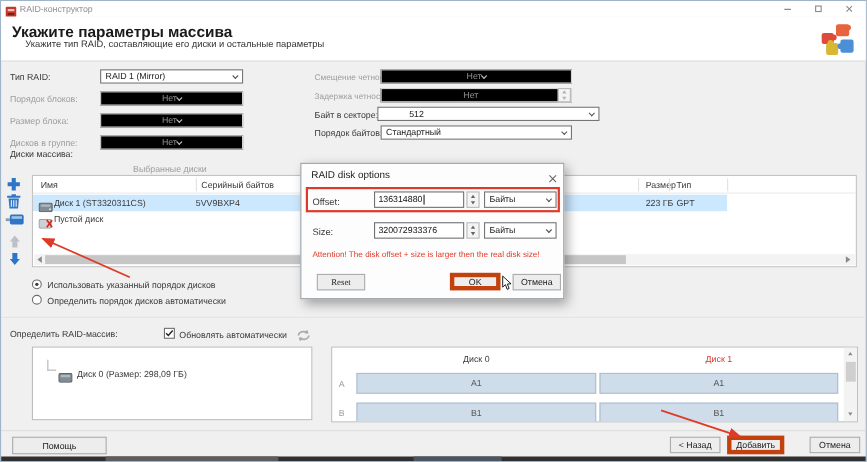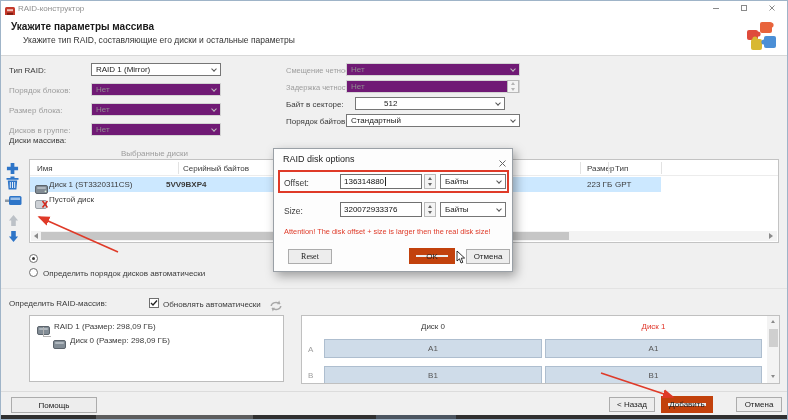--- a/index.html
+++ b/index.html
@@ -6,34 +6,34 @@
   *{box-sizing:border-box;}
   .screen{position:relative;width:788px;height:420px;background:#f0f0f0;
     font-family:"Liberation Sans",sans-serif;border:1px solid #9fb4c8;overflow:hidden;}
   .abs{position:absolute;}
   .txt{position:absolute;white-space:nowrap;font-size:8px;color:#3a3a3a;}
   .txt.dis{color:#9d9d9d;}
   .txt.sm{font-size:7.5px;}
   .combo{position:absolute;height:13px;background:#fff;border:1px solid #767676;
     display:flex;align-items:center;justify-content:space-between;padding:0 4px;
     font-size:8px;color:#222;}
-  .combo.dis{border-color:#d4d4d4;background:#701a75;color:#8f8f8f;}
+  .combo.dis{border-color:#d4d4d4;background:#000000;color:#8f8f8f;justify-content:center;}
   .chev{width:4px;height:4px;border-right:1px solid #555;border-bottom:1px solid #555;
     transform:rotate(45deg);margin-top:-2px;flex:0 0 auto;}
   .combo.dis .chev{border-color:#bdbdbd;}
   .spincol{position:absolute;width:12px;background:#f4f4f4;border:1px solid #b9b9b9;
     display:flex;flex-direction:column;align-items:center;justify-content:space-around;}
   .tri-u{width:0;height:0;border-left:2.5px solid transparent;border-right:2.5px solid transparent;
     border-bottom:3.5px solid #666;}
   .tri-d{width:0;height:0;border-left:2.5px solid transparent;border-right:2.5px solid transparent;
     border-top:3.5px solid #666;}
   .panel{position:absolute;background:#fff;border:1px solid #c3c3c3;}
   .btn{position:absolute;background:#ededed;border:1px solid #acacac;font-size:8px;color:#222;
     display:flex;align-items:center;justify-content:center;cursor:default;}
-  .btn.default{border:7px solid #c2410c;}
+  .btn.default{border:4px solid #c2410c;}
   .radio{position:absolute;width:9px;height:9px;border:1px solid #6f6f6f;border-radius:50%;background:#fff;}
   .radio.sel::after{content:"";position:absolute;left:2px;top:2px;width:3px;height:3px;
     border-radius:50%;background:#3a3a3a;}
   .checkbox{position:absolute;width:10px;height:10px;border:1px solid #6f6f6f;background:#fff;
     display:flex;align-items:center;justify-content:center;}
   .rowsel{background:#cce8ff;}
   .hdr-sep{position:absolute;top:2px;width:1px;height:12px;background:#e2e2e2;}
   .block{position:absolute;background:#cfdce9;border:1px solid #aebecf;font-size:8px;color:#555;
     display:flex;align-items:center;justify-content:center;}
   .wbtn{position:absolute;width:18px;height:12px;display:flex;align-items:center;justify-content:center;}
@@ -76,21 +76,21 @@
         </svg>
     </span>
     <span class="wbtn" style="left:762px;top:1px;">
       <svg width="8" height="8" viewBox="0 0 8 8">
           <path d="M1.5 1.5 L6.5 6.5 M6.5 1.5 L1.5 6.5" stroke="#8a8a8a" stroke-width="1"></path>
         </svg>
     </span>
   </div>
 
   <div class="abs" style="left:0;top:14px;width:788px;height:41px;background:#fff;border-bottom:1px solid #d8d8d8;">
-    <span class="txt" style="left:10px;top:6px;font-weight:bold;font-size:10px;color:#1a1a1a;">Укажите параметры массива</span>
+    <span class="txt" style="left:10px;top:6px;font-weight:bold;font-size:14px;color:#1a1a1a;">Укажите параметры массива</span>
     <span class="txt" style="left:22px;top:20px;font-size:8.5px;color:#333;">Укажите тип RAID, составляющие его диски и остальные параметры</span>
     <span class="abs" style="left:744px;top:6px;">
       <svg width="34" height="30" viewBox="0 0 34 30">
         <rect x="15" y="1" width="12" height="11" rx="2" fill="#e8643c"></rect>
           <circle cx="26" cy="4" r="2.6" fill="#e8643c"></circle>
         <rect x="2" y="9" width="11" height="10" rx="2" fill="#df4b3b"></rect>
           <circle cx="13" cy="13" r="2.6" fill="#df4b3b"></circle>
         <rect x="6" y="18" width="11" height="11" rx="2" fill="#d8b832"></rect>
           <circle cx="10" cy="18" r="2.6" fill="#d8b832"></circle>
         <rect x="19" y="15" width="12" height="12" rx="2" fill="#4b8fd6"></rect>
@@ -132,21 +132,21 @@
   <span class="txt dis sm" style="left:285px;top:82px;">Задержка четности:</span>
   <div class="combo dis" style="left:345px;top:79px;width:174px;padding-right:14px;">
     <span>Нет</span>
   </div>
   <div class="spincol" style="left:506px;top:79px;height:13px;">
     <span class="tri-u" style="border-bottom-color:#b5b5b5;"></span>
     <span class="tri-d" style="border-top-color:#b5b5b5;"></span>
   </div>
 
   <span class="txt" style="left:285px;top:99px;">Байт в секторе:</span>
-  <div class="combo" style="left:354px;top:96px;width:150px;padding-left:28px;">
+  <div class="combo" style="left:342px;top:96px;width:202px;padding-left:28px;">
     <span>512</span>
     <span class="chev"></span>
   </div>
 
   <span class="txt" style="left:285px;top:116px;">Порядок байтов:</span>
   <div class="combo" style="left:345px;top:113px;width:174px;">
     <span>Стандартный</span>
     <span class="chev"></span>
   </div>
 
@@ -196,21 +196,21 @@
     </div>
     <div class="abs rowsel" style="left:0;top:17px;width:631px;height:15px;">
       <span class="abs" style="left:5px;top:3px;">
         <svg width="13" height="9" viewBox="0 0 13 9">
             <rect x="0.5" y="0.5" width="12" height="8" rx="1.5" fill="#828c95" stroke="#5c646c"></rect>
             <rect x="2" y="2" width="9" height="2" rx="1" fill="#b0b8bf"></rect>
             <circle cx="10.5" cy="6.3" r="0.9" fill="#d8efd8"></circle>
           </svg>
       </span>
       <span class="txt" style="left:19px;top:3px;">Диск 1 (ST3320311CS)</span>
-      <span class="txt" style="left:136px;top:3px;font-weight:bold;">5VV9BXP4</span>
+      <span class="txt" style="left:148px;top:3px;">5VV9BXP4</span>
       <span class="txt" style="left:557px;top:3px;">223 ГБ</span>
       <span class="txt" style="left:585px;top:3px;">GPT</span>
     </div>
     <div class="abs" style="left:0;top:32px;width:631px;height:15px;">
       <span class="abs" style="left:5px;top:3px;">
         <svg width="13" height="9" viewBox="0 0 13 9">
             <rect x="0.5" y="0.5" width="11" height="8" rx="1.5" fill="#cdd1d6" stroke="#9aa0a6"></rect>
             <path d="M7.5 1 L12.5 7.5 M12.5 1 L7.5 7.5" stroke="#d42a1e" stroke-width="1.5"></path>
           </svg>
       </span>
@@ -218,20 +218,21 @@
     </div>
 
     <div class="abs" style="left:1px;top:71px;width:746px;height:10px;background:#f3f3f3;">
       <span class="abs scroll-tri-l" style="left:3px;top:2px;"></span>
       <div class="abs" style="left:10px;top:1px;width:528px;height:8px;background:#c6c6c6;"></div>
       <span class="abs scroll-tri-r" style="left:738px;top:2px;"></span>
     </div>
   </div>
 
   <span class="radio sel" style="left:28px;top:253px;"></span>
+  <span class="txt" style="left:42px;top:254px;">Использовать указанный порядок дисков</span>
   <span class="radio" style="left:28px;top:267px;"></span>
   <span class="txt" style="left:42px;top:268px;">Определить порядок дисков автоматически</span>
 
   <div class="abs" style="left:0;top:287px;width:788px;height:1px;background:#e3e3e3;"></div>
 
   <span class="txt" style="left:8px;top:298px;">Определить RAID-массив:</span>
   <span class="checkbox" style="left:148px;top:297px;">
     <svg width="8" height="8" viewBox="0 0 8 8">
         <path d="M1 4 L3 6 L7 1.5" stroke="#222" stroke-width="1.3" fill="none"></path>
       </svg>
@@ -240,29 +241,20 @@
   <span class="abs" style="left:268px;top:297px;">
     <svg width="14" height="12" viewBox="0 0 14 12">
         <path d="M2.2 6a4.8 3.8 0 0 1 8.6-2" stroke="#a8a8a8" fill="none" stroke-width="1.4"></path>
         <path d="M11.8 6a4.8 3.8 0 0 1-8.6 2" stroke="#a8a8a8" fill="none" stroke-width="1.4"></path>
         <path d="M10.2 0.6l1.2 3.4-3.4.2z" fill="#a8a8a8"></path>
         <path d="M3.8 11.4l-1.2-3.4 3.4-.2z" fill="#a8a8a8"></path>
       </svg>
   </span>
 
   <div class="panel" style="left:28px;top:314px;width:255px;height:67px;border-color:#bdbdbd;">
-    <div class="abs" style="left:0;top:4px;width:253px;height:12px;">
-      <span class="abs" style="left:7px;top:1px;">
-        <svg width="13" height="9" viewBox="0 0 13 9">
-            <rect x="0.5" y="0.5" width="12" height="8" rx="1.5" fill="#828c95" stroke="#5c646c"></rect>
-            <rect x="2" y="2" width="9" height="2" rx="1" fill="#b0b8bf"></rect>
-          </svg>
-      </span>
-      <span class="txt" style="left:24px;top:2px;">RAID 1 (Размер: 298,09 ГБ)</span>
-    </div>
     <span class="treecorner" style="left:13px;top:11px;width:8px;height:10px;"></span>
     <div class="abs" style="left:0;top:17px;width:253px;height:12px;">
       <span class="abs" style="left:23px;top:2px;">
         <svg width="13" height="9" viewBox="0 0 13 9">
             <rect x="0.5" y="0.5" width="12" height="8" rx="1.5" fill="#828c95" stroke="#5c646c"></rect>
             <rect x="2" y="2" width="9" height="2" rx="1" fill="#b0b8bf"></rect>
           </svg>
       </span>
       <span class="txt" style="left:40px;top:3px;">Диск 0 (Размер: 298,09 ГБ)</span>
     </div>

